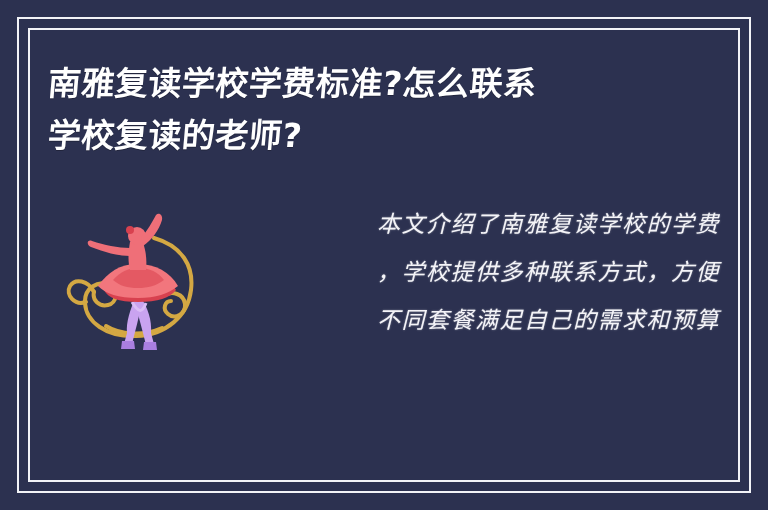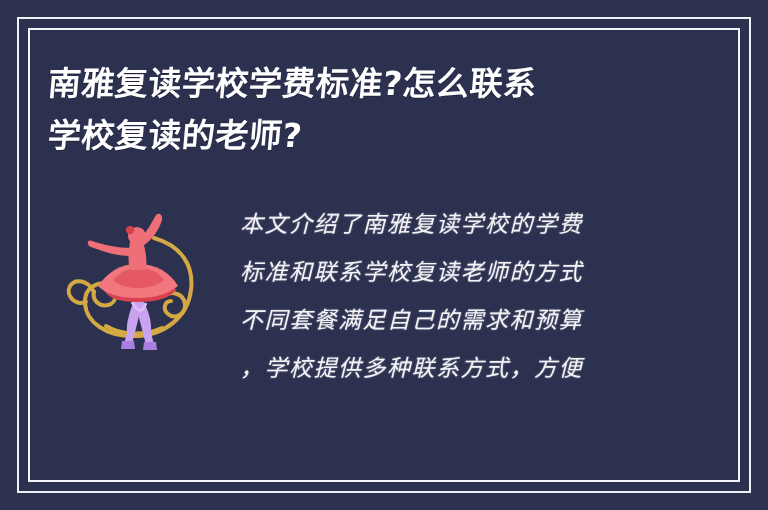--- a/index.html
+++ b/index.html
@@ -86,20 +86,21 @@
   .illustration svg {
     display: block;
     width: 160px;
     height: 170px;
   }
 
   .body-text {
     flex: 1;
     margin-left: 22px;
     padding-top: 4px;
+    text-align: right;
   }
   .body-line {
     color: #f4f4f8;
     font-family: "DejaVu Serif", "Liberation Serif", serif;
     font-size: 23px;
     font-weight: 400;
     line-height: 48px;
     letter-spacing: 1.5px;
     white-space: nowrap;
     font-style: italic;
@@ -155,19 +156,18 @@
         <circle cx="72" cy="28" r="4" fill="#d8414f"></circle>
 
         <path d="M85 44 C94 38 101 28 104 18 C105 13 101 10 98 13 C94 20 90 28 83 36 Z" fill="#ef6f78"></path>
 
         <path d="M72 46 C60 46 46 43 34 39 C29 37 28 43 33 45 C46 50 60 54 72 54 Z" fill="#ef6f78"></path>
       </svg>
     </div>
 
     <div class="body-text">
       <div class="body-line">本文介绍了南雅复读学校的学费</div>
-      <div class="body-line">标准和联系学校复读老师的方式</div>
+      <div class="body-line">，学校提供多种联系方式，方便</div>
       <div class="body-line">不同套餐满足自己的需求和预算</div>
-      <div class="body-line">，学校提供多种联系方式，方便</div>
     </div>
 
   </div>
 </div>
 
 </body></html>

